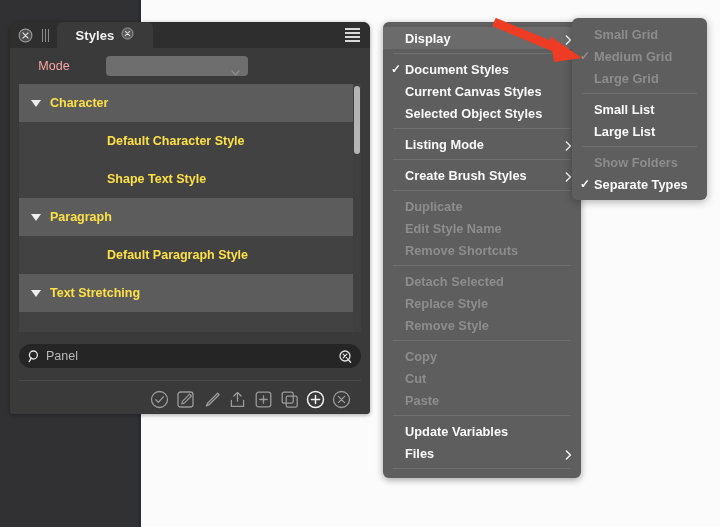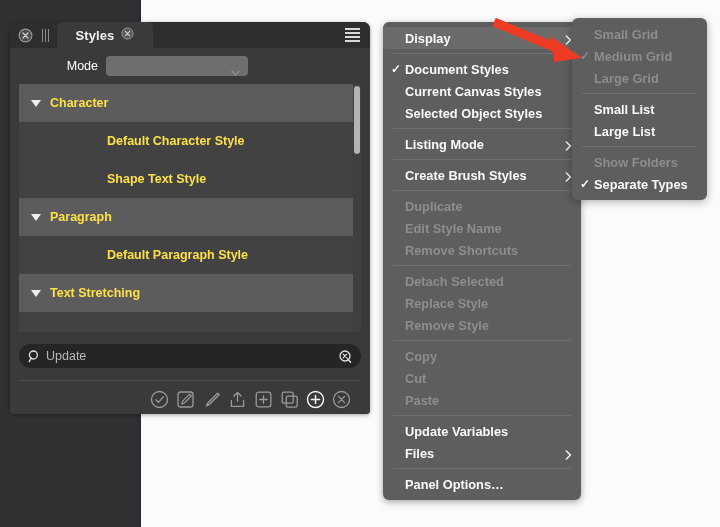--- a/index.html
+++ b/index.html
@@ -111,23 +111,23 @@
   }
   .mode-row {
     position: absolute;
     left: 0; top: 0;
     width: 360px; height: 36px;
     display: flex;
     align-items: center;
   }
   .mode-label {
     width: 88px;
-    text-align: right;
+    text-align: center;
     padding-right: 8px;
-    color: #ffffff;
+    color: #fca5a5;
     font-size: 12.5px;
   }
   .mode-select {
     width: 142px; height: 20px;
     background: #6e6e6e;
     border-radius: 4px;
     position: relative;
   }
   .mode-chevron {
     position: absolute;
@@ -362,21 +362,21 @@
         </div>
       </div>
 
       <div class="search-wrap">
         <span class="search-icon-box">
           <svg width="15" height="15" viewBox="0 0 15 15">
             <circle cx="6.4" cy="6" r="4" fill="none" stroke="#e2e2e2" stroke-width="1.3"></circle>
             <path d="M4.2 9.1 L2.2 12.6" stroke="#e2e2e2" stroke-width="1.4" stroke-linecap="round"></path>
           </svg>
         </span>
-        <span class="search-text">Update</span>
+        <span class="search-text">Panel</span>
         <span class="search-clear">
           <svg width="15" height="15" viewBox="0 0 15 15">
             <circle cx="7" cy="7" r="5" fill="none" stroke="#e2e2e2" stroke-width="1.3"></circle>
             <path d="M9.6 10 L12.6 13.2" stroke="#e2e2e2" stroke-width="1.4" stroke-linecap="round"></path>
             <path d="M5.2 5.2 L8.8 8.8 M8.8 5.2 L5.2 8.8" stroke="#e2e2e2" stroke-width="1.2" stroke-linecap="round"></path>
           </svg>
         </span>
       </div>
 
       <div class="panel-divider"></div>
@@ -484,23 +484,20 @@
       <div class="menu-item">
         <span>Update Variables</span>
       </div>
       <div class="menu-item">
         <span>Files</span>
         <span class="menu-arrow"><svg width="7" height="10" viewBox="0 0 7 10">
             <path d="M1.4 1 L5.4 5 L1.4 9" fill="none" stroke="#f2f2f2" stroke-width="1.5" stroke-linecap="round" stroke-linejoin="round"></path>
           </svg></span>
       </div>
       <div class="menu-sep"></div>
-      <div class="menu-item">
-        <span>Panel Options…</span>
-      </div>
     </div>
 
   <div class="submenu" id="display-submenu">
       <div class="menu-item disabled">
         <span>Small Grid</span>
       </div>
       <div class="menu-item disabled">
         <span class="menu-check" style="color: rgb(141, 141, 141);">✓</span>
         <span>Medium Grid</span>
       </div>

